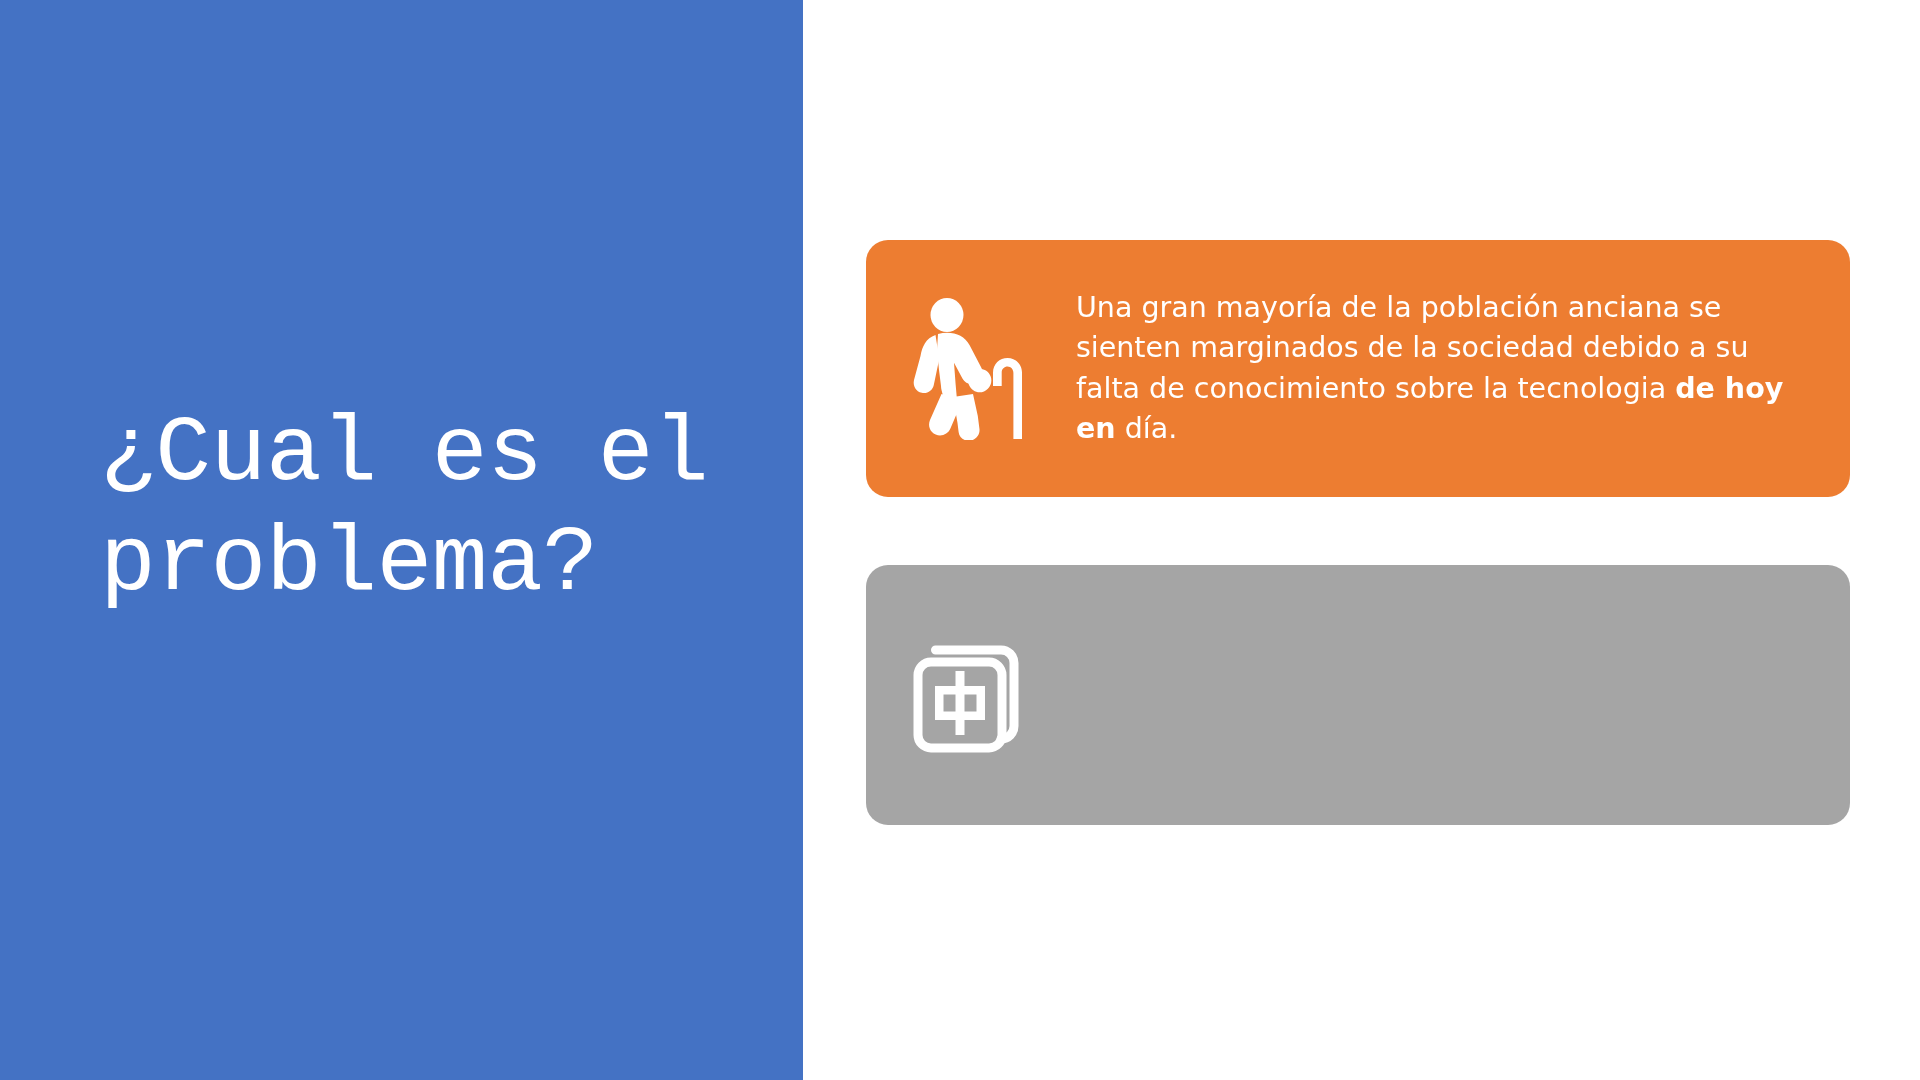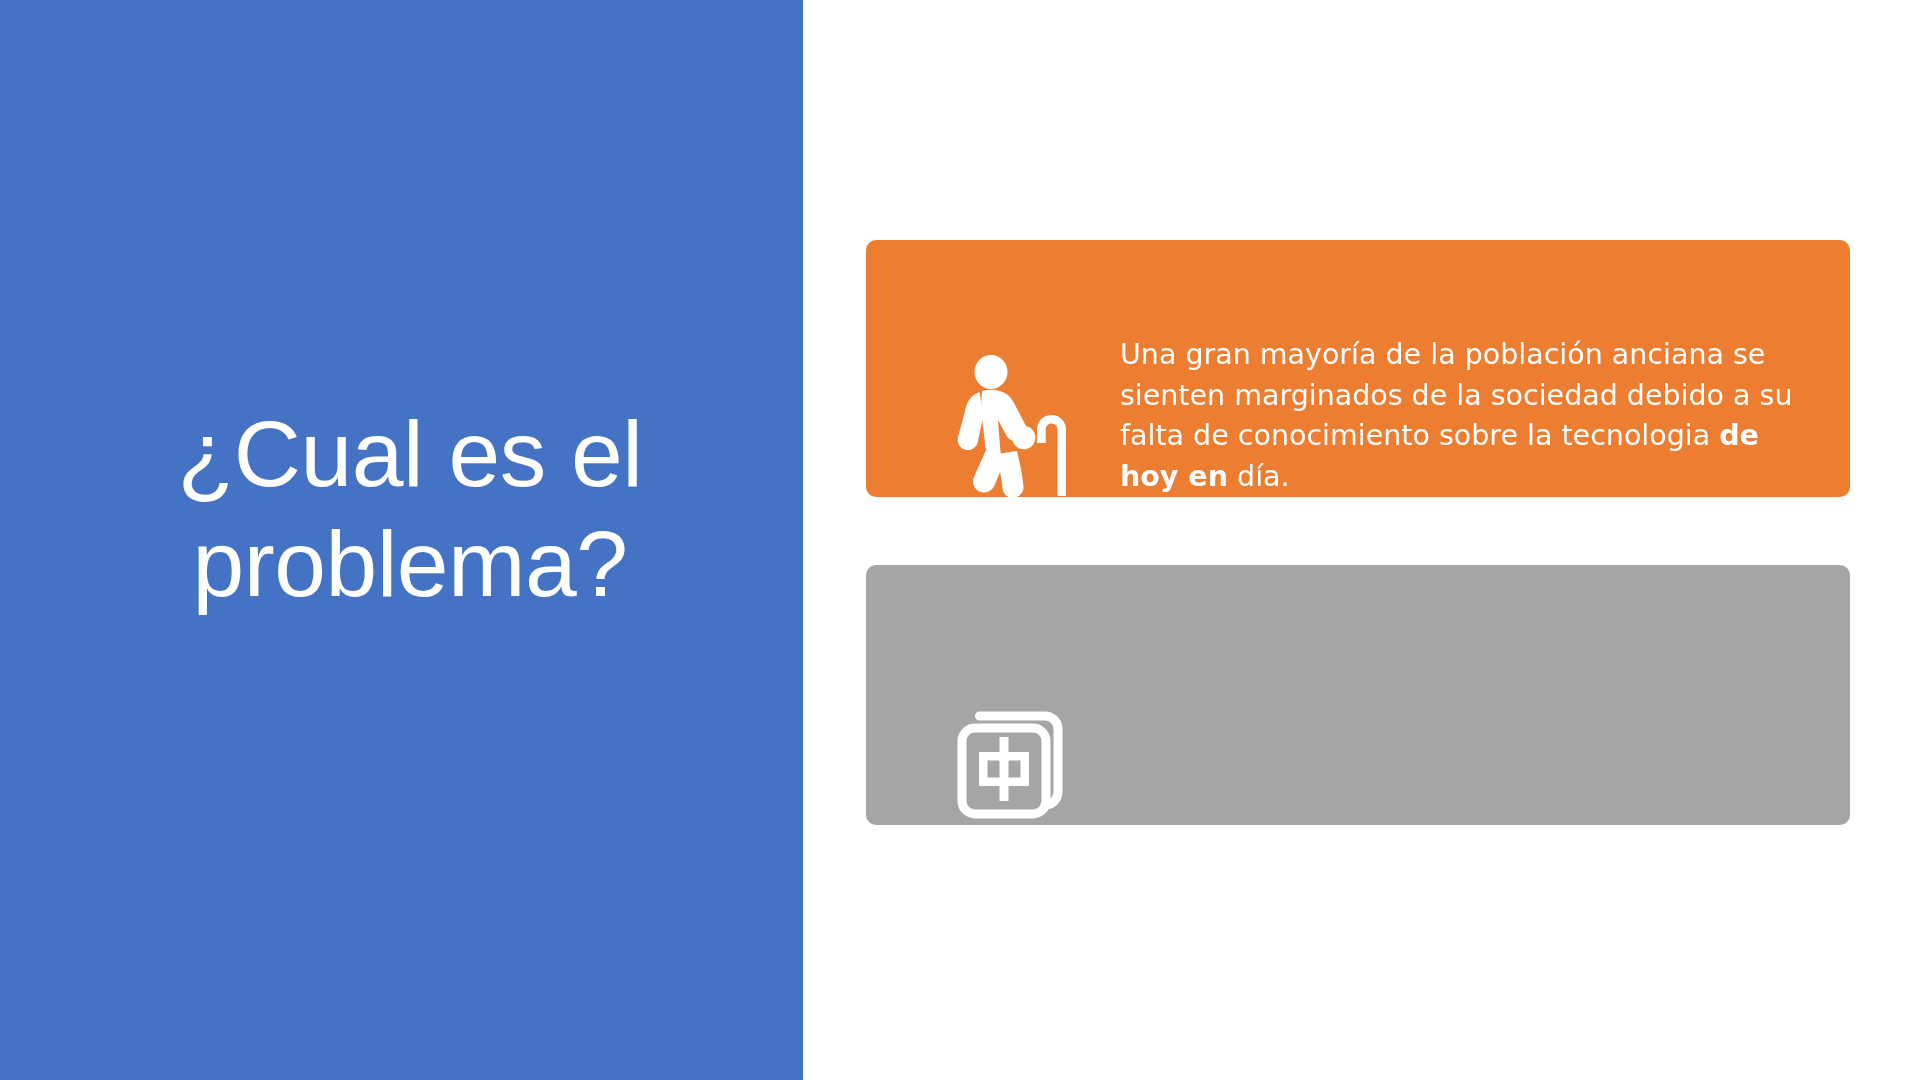--- a/index.html
+++ b/index.html
@@ -31,48 +31,46 @@
     background: #4472C4;
     box-sizing: border-box;
   }
 
   #slide-title {
     position: absolute;
     left: 100px;
     top: 400px;
     width: 620px;
     color: #ffffff;
-    font-family: Liberation Sans, sans-serif;
+    font-family: Liberation Mono, monospace;
     font-weight: 300;
     font-size: 93px;
     line-height: 1.18;
     letter-spacing: -0.5px;
     white-space: pre-line;
     font-stretch: normal;
-    text-align: center;
   }
 
   
   #content-column {
     position: absolute;
     left: 803px;
     top: 0;
     width: 1117px;
     height: 1080px;
   }
 
   .info-card {
     position: absolute;
     left: 63px;
     width: 984px;
-    border-radius: 10px;
+    border-radius: 22px;
     display: flex;
-    align-items: flex-end;
+    align-items: center;
     box-sizing: border-box;
-    padding-left: 44px;
   }
 
   #card-problem {
     top: 240px;
     height: 257px;
     background: #ED7D31;
   }
 
   #card-solution {
     top: 565px;

